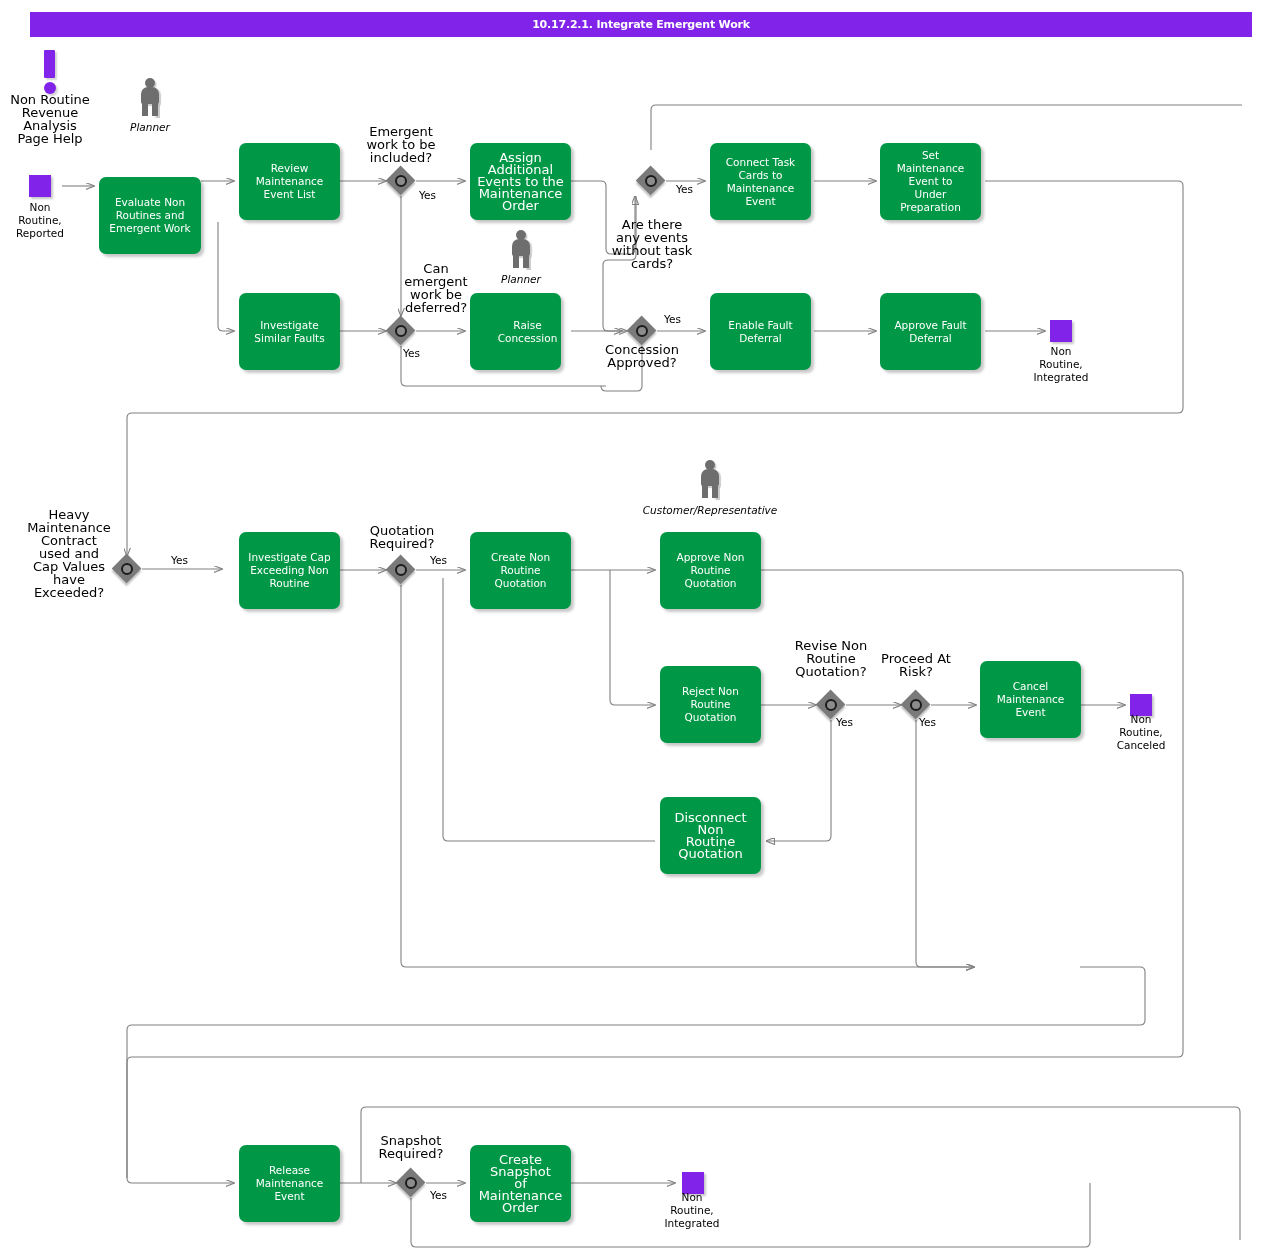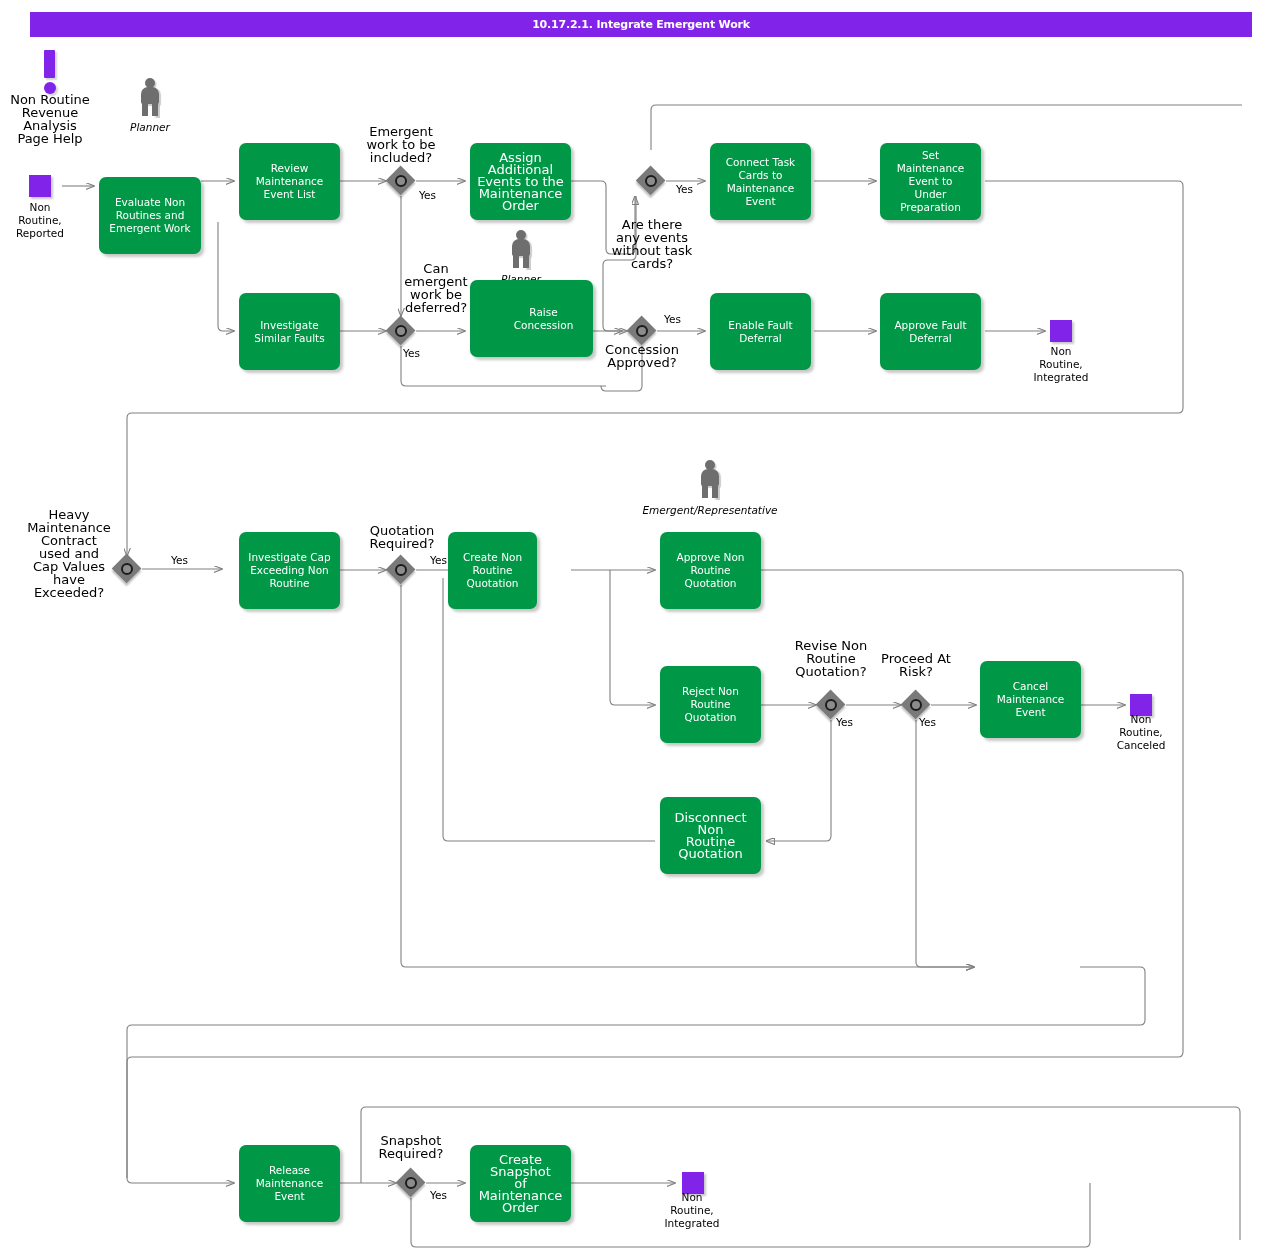--- a/index.html
+++ b/index.html
@@ -214,21 +214,21 @@
       <div class="legR"></div>
   </div>
   <div class="actor-label" style="left:481px;top:273px;width:80px;">Planner</div>
 
   <div class="actor" style="left:697px;top:460px;">
     <div class="head"></div>
       <div class="body"></div>
       <div class="legL"></div>
       <div class="legR"></div>
   </div>
-  <div class="actor-label" style="left:610px;top:504px;width:200px;">Emergent/Representative</div>
+  <div class="actor-label" style="left:610px;top:504px;width:200px;">Customer/Representative</div>
 
   <div class="evt" style="left:29px;top:175px;"></div>
   <div class="evt-label" style="left:10px;top:201px;width:60px;">Non<br>Routine,<br>Reported</div>
 
   <div class="evt" style="left:1050px;top:320px;"></div>
   <div class="evt-label" style="left:1031px;top:345px;width:60px;">Non<br>Routine,<br>Integrated</div>
 
   <div class="evt" style="left:1130px;top:694px;"></div>
   <div class="evt-label" style="left:1111px;top:713px;width:60px;">Non<br>Routine,<br>Canceled</div>
 
@@ -240,29 +240,29 @@
   <div class="task" style="left:239px;top:143px;width:101px;height:77px;">Review<br>Maintenance<br>Event List</div>
 
   <div class="task small" style="left:470px;top:143px;width:101px;height:77px;">Assign Additional<br>Events to the<br>Maintenance<br>Order</div>
 
   <div class="task" style="left:710px;top:143px;width:101px;height:77px;">Connect Task<br>Cards to<br>Maintenance<br>Event</div>
 
   <div class="task" style="left:880px;top:143px;width:101px;height:77px;">Set<br>Maintenance<br>Event to<br>Under<br>Preparation</div>
 
   <div class="task" style="left:239px;top:293px;width:101px;height:77px;">Investigate<br>Similar Faults</div>
 
-  <div class="task" style="left:470px;top:280px;width:123px;height:77px;padding-left:28px;">Raise<br>Concession</div>
+  <div class="task" style="left:470px;top:293px;width:91px;height:77px;padding-left:28px;">Raise<br>Concession</div>
 
   <div class="task" style="left:710px;top:293px;width:101px;height:77px;">Enable Fault<br>Deferral</div>
 
   <div class="task" style="left:880px;top:293px;width:101px;height:77px;">Approve Fault<br>Deferral</div>
 
   <div class="task" style="left:239px;top:532px;width:101px;height:77px;">Investigate Cap<br>Exceeding Non<br>Routine</div>
 
-  <div class="task" style="left:448px;top:532px;width:89px;height:77px;">Create Non<br>Routine<br>Quotation</div>
+  <div class="task" style="left:470px;top:532px;width:101px;height:77px;">Create Non<br>Routine<br>Quotation</div>
 
   <div class="task" style="left:660px;top:532px;width:101px;height:77px;">Approve Non<br>Routine<br>Quotation</div>
 
   <div class="task" style="left:660px;top:666px;width:101px;height:77px;">Reject Non<br>Routine<br>Quotation</div>
 
   <div class="task" style="left:980px;top:661px;width:101px;height:77px;">Cancel<br>Maintenance<br>Event</div>
 
   <div class="task small" style="left:660px;top:797px;width:101px;height:77px;">Disconnect Non<br>Routine<br>Quotation</div>
 
 

